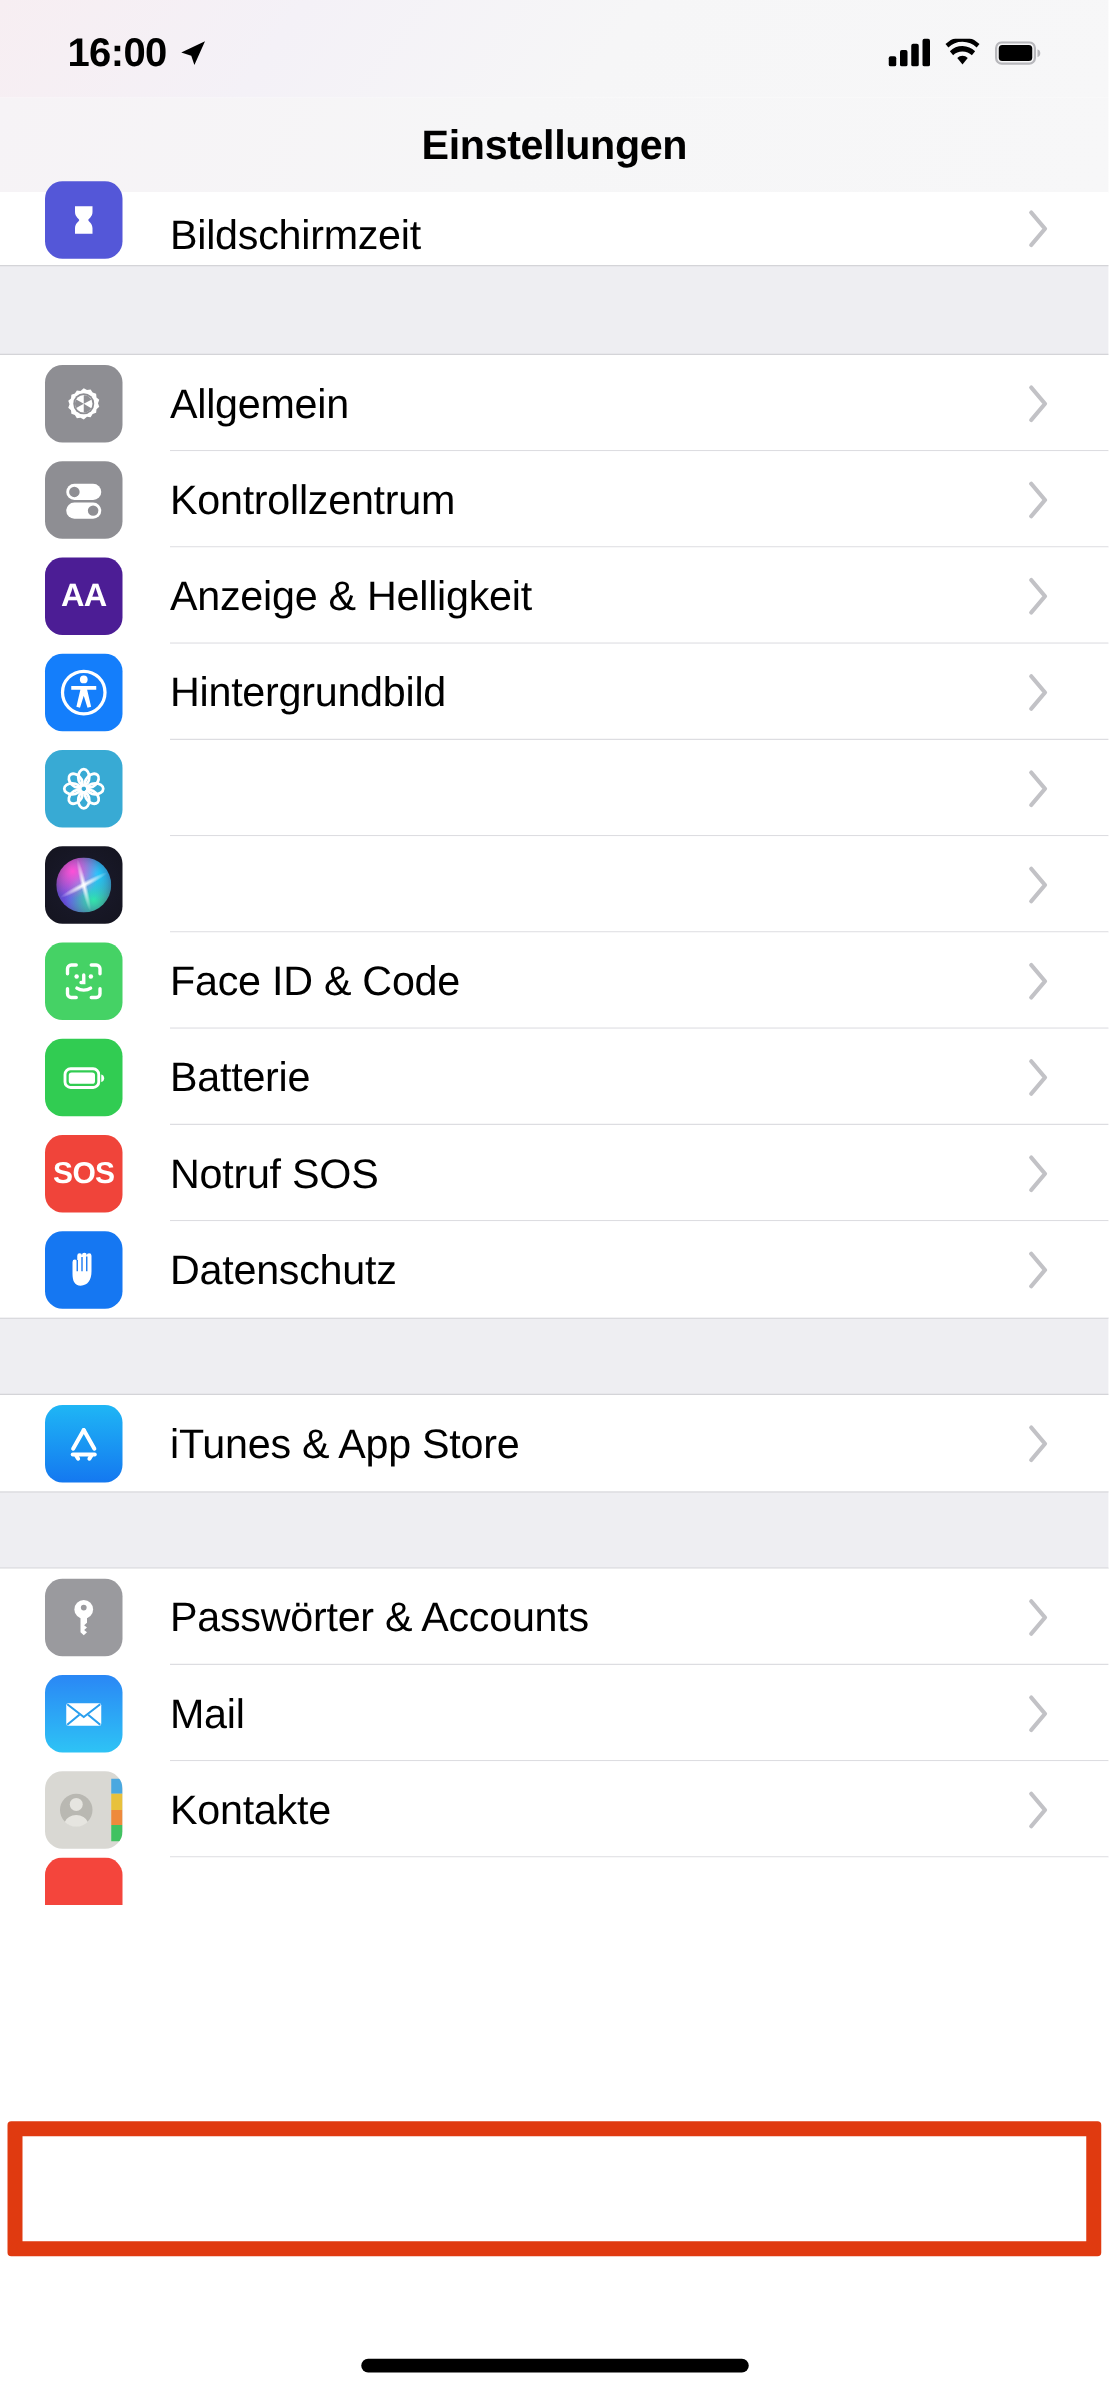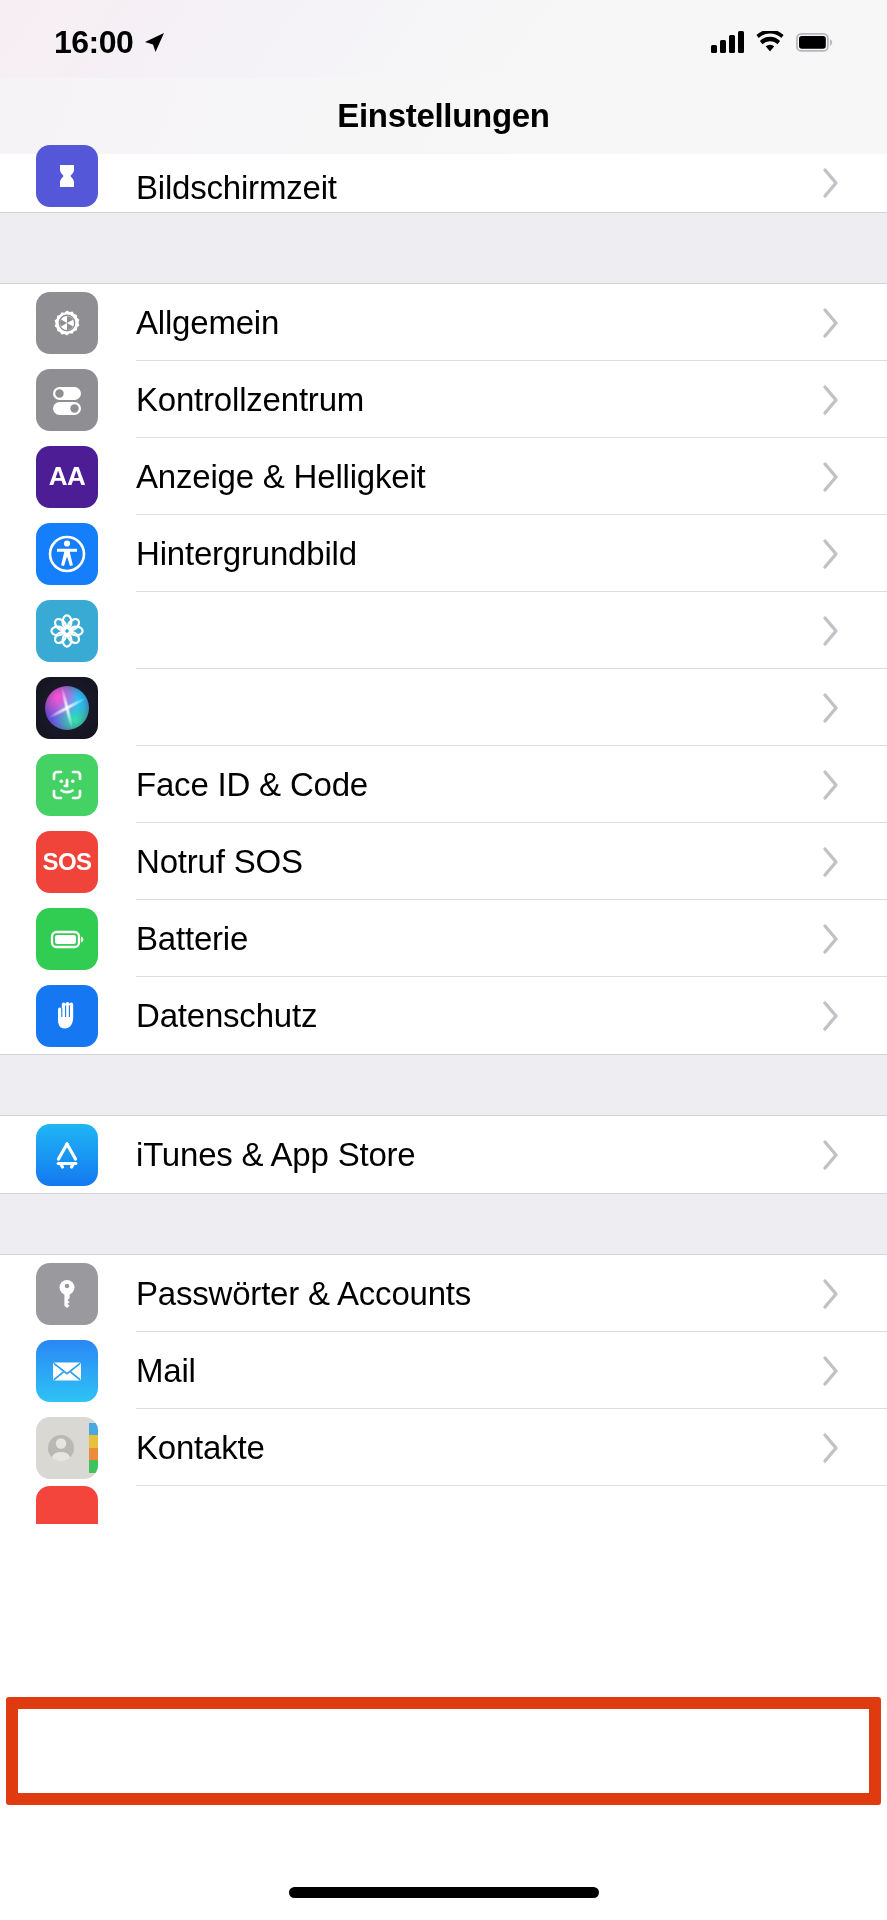--- a/index.html
+++ b/index.html
@@ -418,39 +418,39 @@
           </svg>
         </div>
         <div class="label">Face ID &amp; Code</div>
         <svg class="chev" width="20" height="34" viewBox="0 0 20 34">
             <path d="M4 4 L15 17 L4 30" fill="none" stroke="#c2c2c6" stroke-width="3.4" stroke-linecap="round" stroke-linejoin="round"></path>
           </svg>
         <div class="sep"></div>
       </div>
 
       <div class="row">
-        <div class="icon ic-sos">
-          <span class="sos-text">SOS</span>
-        </div>
-        <div class="label">Notruf SOS</div>
-        <svg class="chev" width="20" height="34" viewBox="0 0 20 34">
-            <path d="M4 4 L15 17 L4 30" fill="none" stroke="#c2c2c6" stroke-width="3.4" stroke-linecap="round" stroke-linejoin="round"></path>
-          </svg>
-        <div class="sep"></div>
-      </div>
-
-      <div class="row">
         <div class="icon ic-battery">
           <svg width="44" height="44" viewBox="0 0 44 44">
             <rect x="7" y="15" width="27" height="15" rx="4.5" fill="none" stroke="#fff" stroke-width="2.3"></rect>
             <rect x="10" y="18" width="21" height="9" rx="2.3" fill="#fff"></rect>
             <path d="M36 19.5 v6 a3.1 3.1 0 0 0 0-6z" fill="#fff"></path>
           </svg>
         </div>
         <div class="label">Batterie</div>
+        <svg class="chev" width="20" height="34" viewBox="0 0 20 34">
+            <path d="M4 4 L15 17 L4 30" fill="none" stroke="#c2c2c6" stroke-width="3.4" stroke-linecap="round" stroke-linejoin="round"></path>
+          </svg>
+        <div class="sep"></div>
+      </div>
+
+      <div class="row">
+        <div class="icon ic-sos">
+          <span class="sos-text">SOS</span>
+        </div>
+        <div class="label">Notruf SOS</div>
         <svg class="chev" width="20" height="34" viewBox="0 0 20 34">
             <path d="M4 4 L15 17 L4 30" fill="none" stroke="#c2c2c6" stroke-width="3.4" stroke-linecap="round" stroke-linejoin="round"></path>
           </svg>
         <div class="sep"></div>
       </div>
 
       <div class="row">
         <div class="icon ic-privacy">
           <svg width="40" height="40" viewBox="0 0 40 40">
             <path d="M11 23 V13.5a1.9 1.9 0 0 1 3.8 0V8.5a1.9 1.9 0 0 1 3.8 0V8a1.9 1.9 0 0 1 3.8 0v.5a1.9 1.9 0 0 1 3.8 0V21c0 7-3.2 11.5-8.6 11.5C12.6 32.5 11 28.7 11 23z" fill="#fff"></path>

